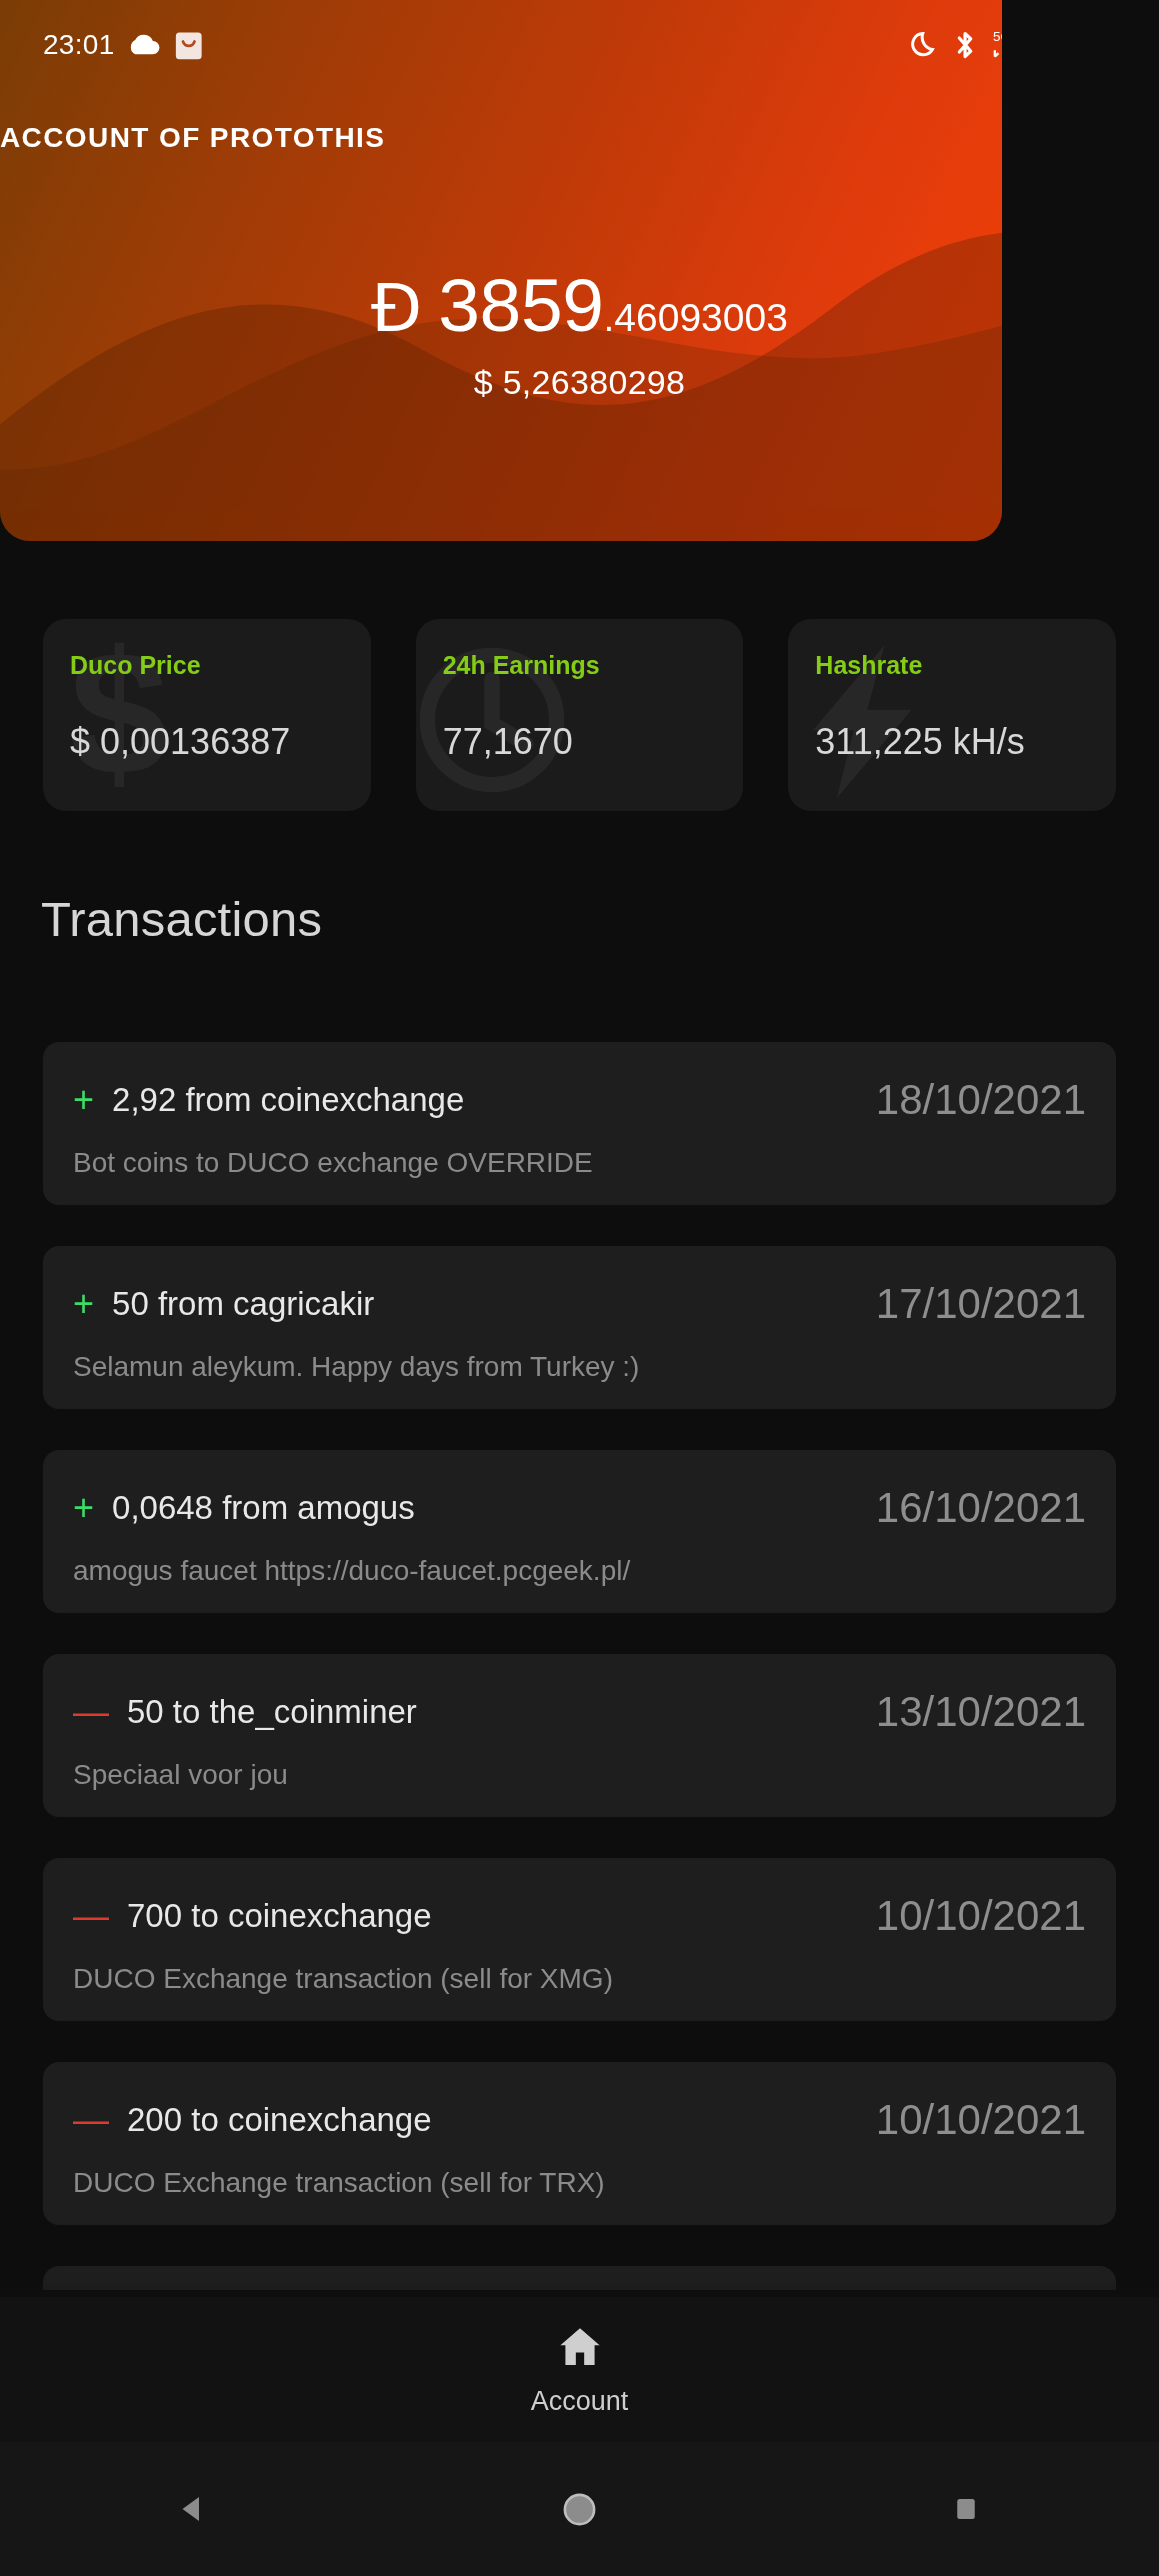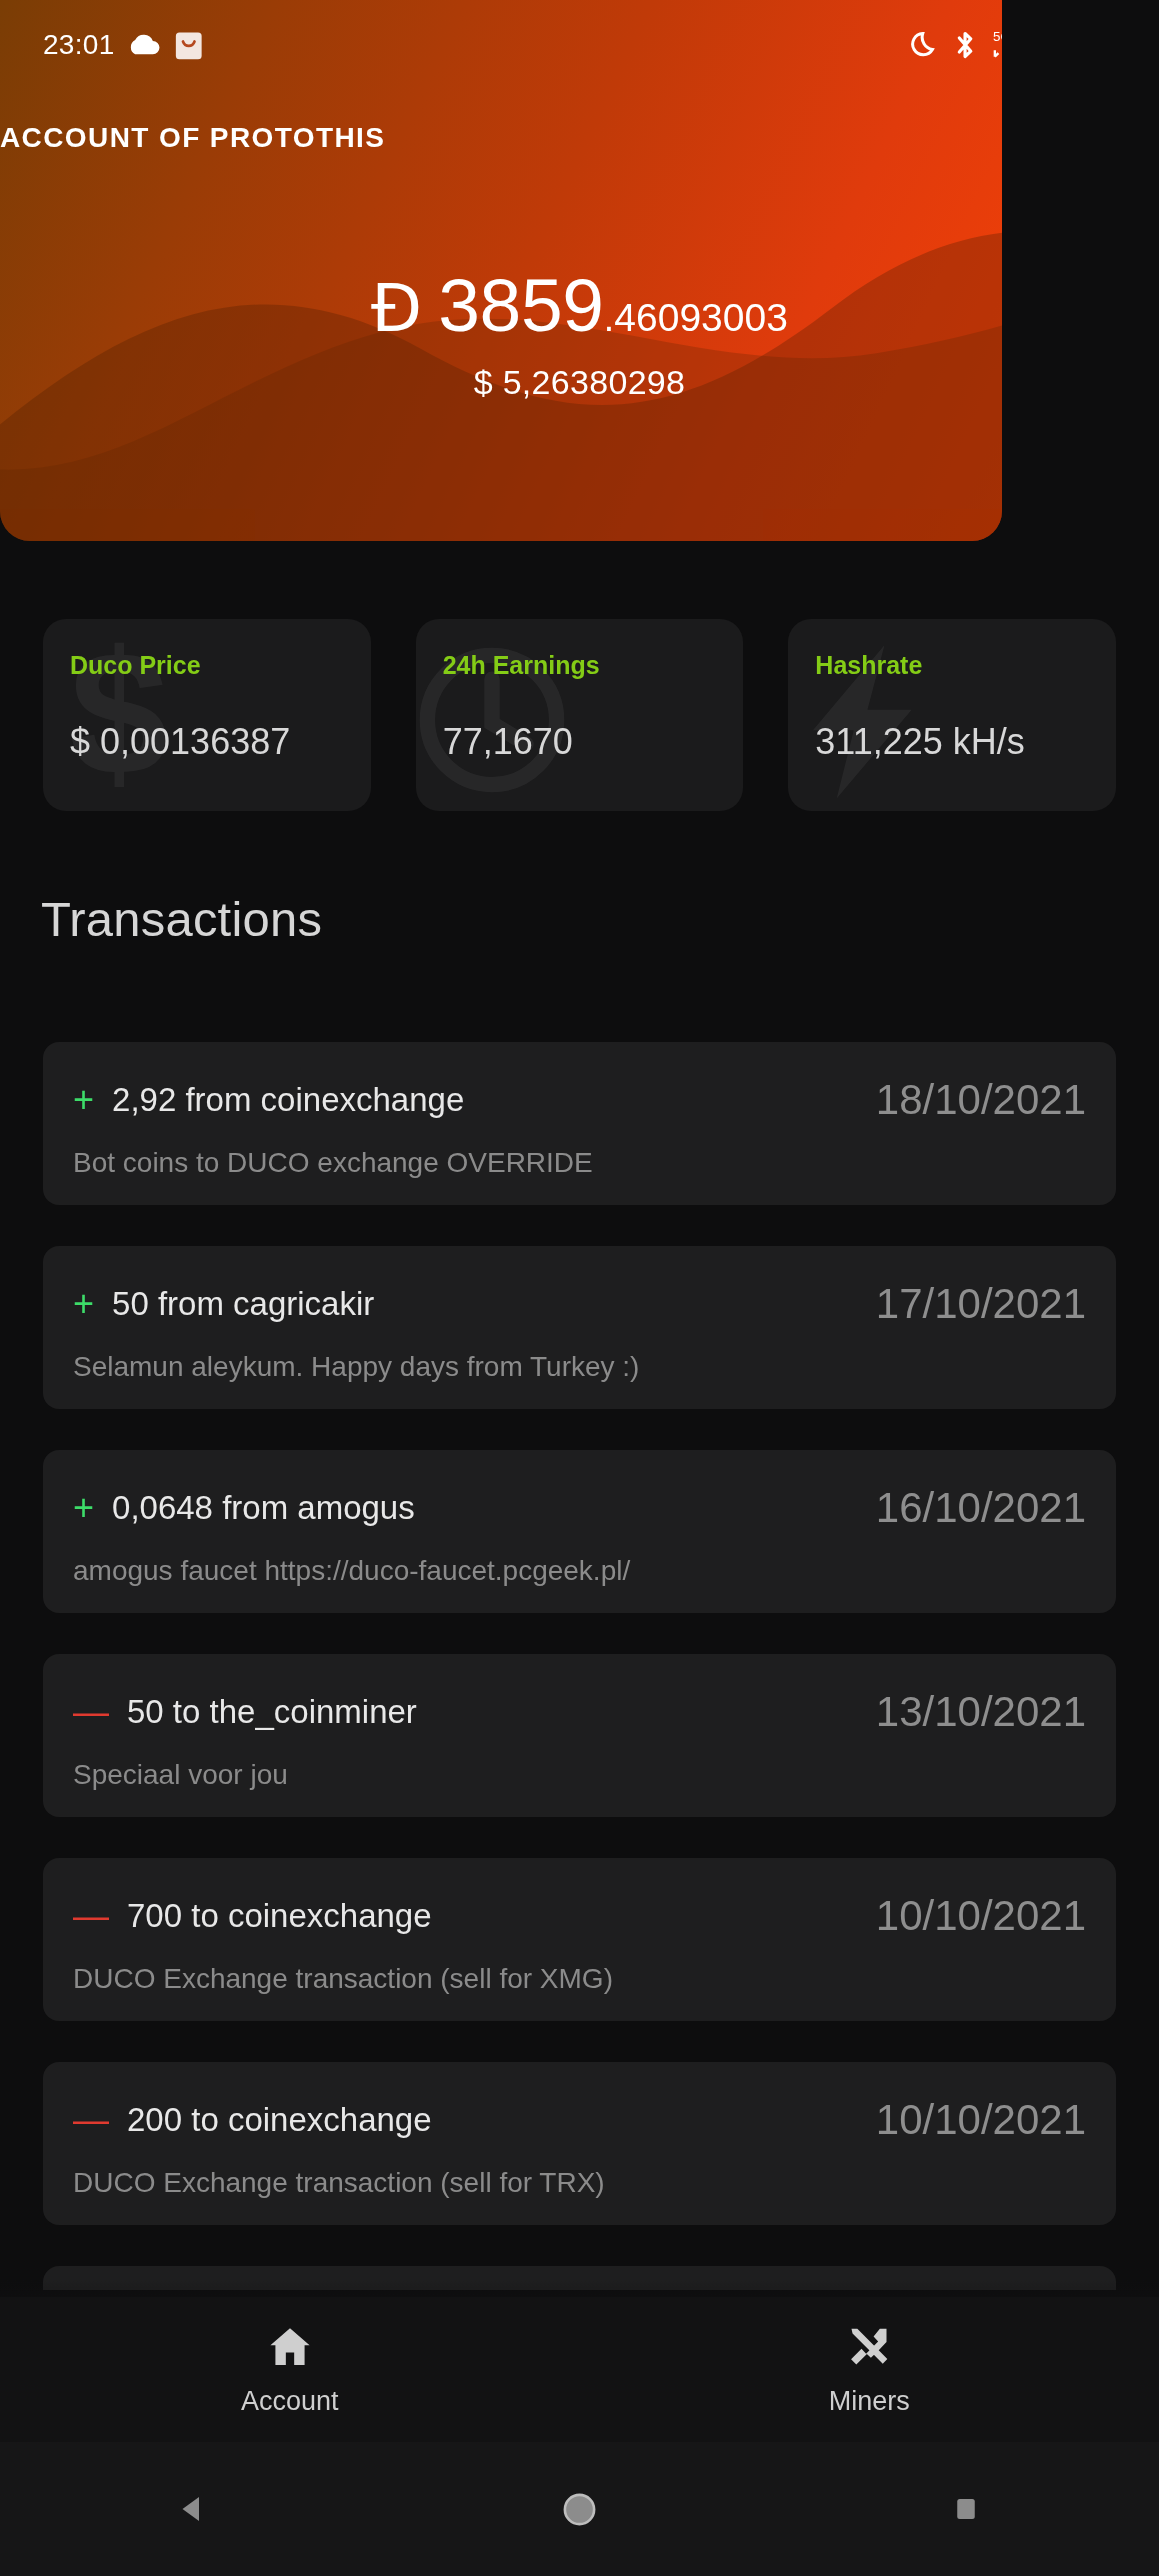--- a/index.html
+++ b/index.html
@@ -282,27 +282,20 @@
 
   <div class="fade"></div>
 
   <div class="bottom-nav">
     <div class="nav-item">
       <svg width="50" height="50" viewBox="0 0 24 24">
         <path fill="#cfcfcf" d="M12,3 L2.6,11.2 L5,11.2 L5,20.6 L10,20.6 L10,14.6 L14,14.6 L14,20.6 L19,20.6 L19,11.2 L21.4,11.2 Z"></path>
       </svg>
       <span class="nav-label">Account</span>
     </div>
-    <div class="nav-item">
-      <svg width="50" height="50" viewBox="0 0 24 24">
-        <path fill="#cfcfcf" d="M3.6,3.2 L6.4,3.2 L18.2,15.1 L20.8,17.7 L18.6,20 L16,17.4 L4.1,5.5 Z"></path>
-        <path fill="#cfcfcf" d="M20.4,3.2 L17.2,3.2 L14.2,7 L16.4,9.3 L13.2,12.6 L10.6,15.2 L8.4,12.8 L3.4,17.9 L5.9,20.4 L11,15.3 L12.9,17.2 L16.2,14 L20.4,9.6 Z"></path>
-      </svg>
-      <span class="nav-label">Miners</span>
-    </div>
   </div>
 
   <div class="sysnav">
     <div class="sys-btn">
       <svg width="36" height="36" viewBox="0 0 24 24">
         <path fill="#8c8c8c" d="M16,4 L16,20 L5,12 Z"></path>
       </svg>
     </div>
     <div class="sys-btn">
       <svg width="39" height="39" viewBox="0 0 24 24">

